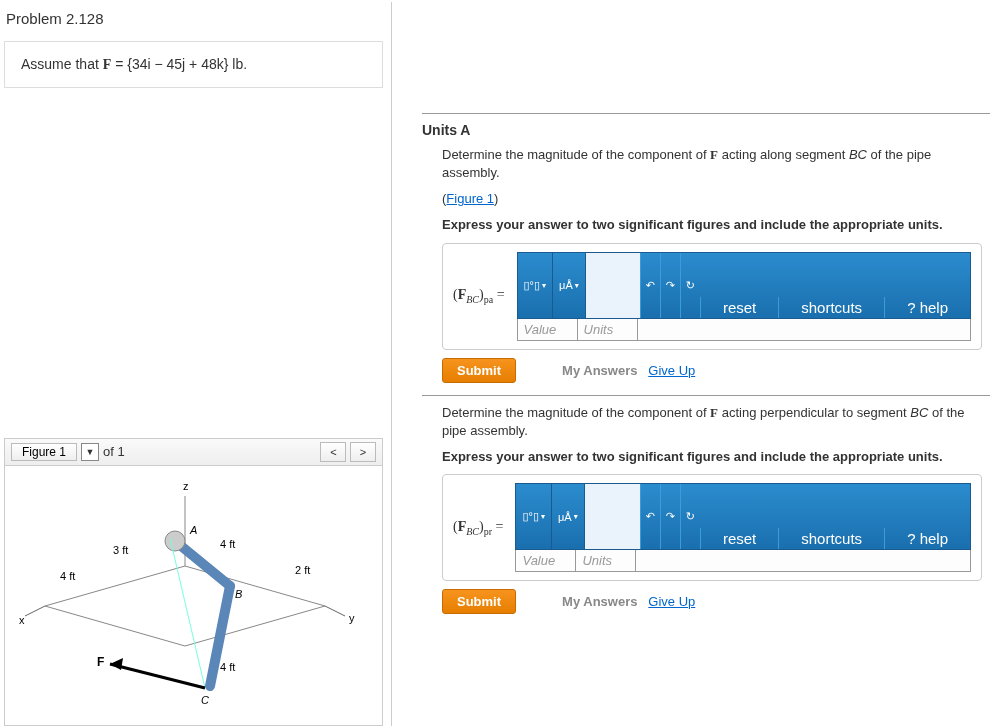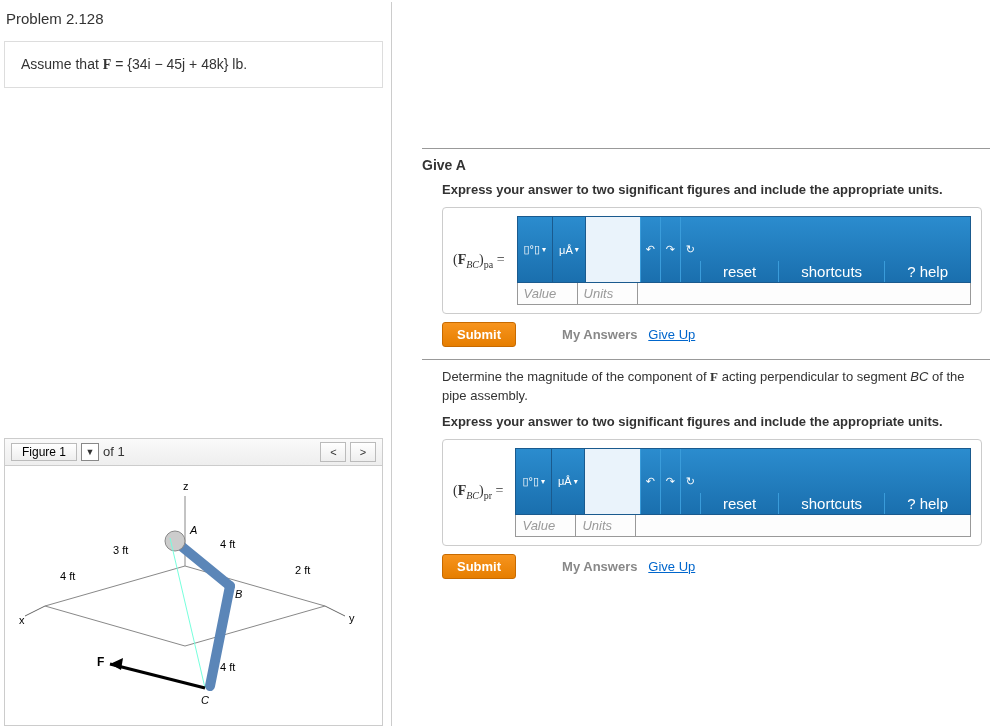--- a/index.html
+++ b/index.html
@@ -117,22 +117,26 @@
         <text x="55" y="114" font-size="11">4 ft</text>
         <text x="215" y="82" font-size="11">4 ft</text>
         <text x="290" y="108" font-size="11">2 ft</text>
         <text x="215" y="205" font-size="11">4 ft</text>
       </svg>
     </div>
   </div>
 
   <div class="right-panel">
     <hr class="sep">
-    <div class="part-title">Give A</div>
+    <div class="part-title">Units A</div>
     <div class="part-body">
+      <p>
+        <span>Determine the magnitude of the component of </span><span class="italicF">F</span><span> acting along segment </span><em class="seg">BC</em><span> of the pipe assembly.</span>
+      </p>
+      <p>(<a class="figlink">Figure 1</a>)</p>
       <p class="bold">Express your answer to two significant figures and include the appropriate units.</p>
 
       <div class="answer-box">
         <div class="answer-row1">
           <div class="lhs">
             <span>(</span><span class="italicF">F</span><sub><i>BC</i></sub><span>)</span><sub>pa</sub><span> =</span>
           </div>
           <div class="answer-input-wrap">
             <div class="toolbar">
               <div class="tb-blue">

